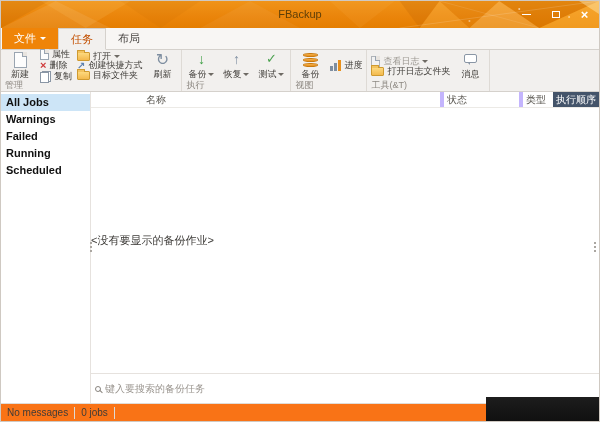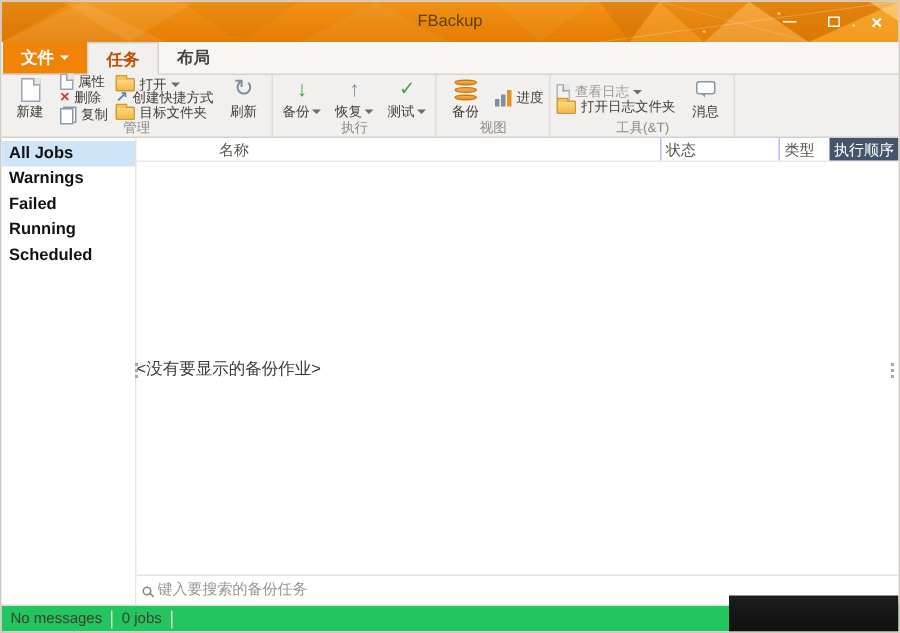--- a/index.html
+++ b/index.html
@@ -13,33 +13,33 @@
   .titlebar svg { position:absolute; inset:0; width:100%; height:100%; }
   .win-title { position:absolute; top:0; left:0; right:0; height:27px; line-height:27px; text-align:center; color:#5e3f08; font-size:11px; }
   .win-controls { position:absolute; top:0; right:0; height:27px; display:flex; }
   .ctrl { width:29px; height:27px; display:flex; align-items:center; justify-content:center; cursor:default; }
   .g-min { width:9px; height:1px; background:#fff; }
   .g-max { width:8px; height:7px; border:1px solid #fff; }
   .g-close { color:#fff; font-size:13px; line-height:1; font-weight:bold; }
 
   
   .tabrow { height:22px; background:#f8f6f4; display:flex; align-items:stretch; border-bottom:1px solid #d5d1cc; padding-left:1px; flex:0 0 auto; }
-  .tab { padding:0 12px; display:flex; align-items:center; gap:4px; font-size:11px; color:#464340;font-weight:bold; }
+  .tab { padding:0 12px; display:flex; align-items:center; gap:4px; font-size:11px; color:#464340; }
   .tab.file { background:#ef8408; color:#fff; }
   .tab.active { background:#f2f0ee; border:1px solid #d5d1cc; border-bottom-color:#f2f0ee; margin-bottom:-1px; color:#c24f00; }
 
   .caret { display:inline-block; width:0; height:0; border-left:3px solid transparent; border-right:3px solid transparent; border-top:3px solid #6e6a64; }
   .caret.white { border-top-color:#fff; }
 
   
   .ribbon { height:42px; background:#f2f0ee; border-bottom:1px solid #d5d1cc; display:flex; flex:0 0 auto; }
   .rgroup { display:flex; flex-direction:column; border-right:1px solid #dedad5; padding:1px 4px 0; }
   .rgroup.filler { border-right:none; flex:1; }
   .gcontent { height:29px; display:flex; gap:5px; align-items:flex-start; }
-  .glabel { height:12px; line-height:11px; text-align:center; font-size:9px; color:#8d8882; }
+  .glabel { height:12px; line-height:11px; font-size:9px; color:#8d8882; }
   .btn-large { min-width:30px; height:29px; display:flex; flex-direction:column; align-items:center; justify-content:space-between; padding:1px 1px; cursor:default; }
   .btn-large .lbl { font-size:9px; line-height:9px; display:flex; align-items:center; gap:2px; white-space:nowrap; }
   .btn-col { height:29px; display:flex; flex-direction:column; justify-content:center; padding:1px 0; }
   .btn-small { display:flex; align-items:center; gap:3px; font-size:9px; line-height:9px; white-space:nowrap; cursor:default; }
   .dim { color:#9c9892; }
 
   
   .gl { line-height:1; display:inline-block; }
   .ic-doc { position:relative; width:13px; height:16px; background:#fdfdfd; border:1px solid #9aa5b1; }
   .ic-doc::before { content:""; position:absolute; top:-1px; right:-1px; width:4px; height:4px; background:#e8e4df; border-left:1px solid #9aa5b1; border-bottom:1px solid #9aa5b1; }
@@ -67,35 +67,35 @@
   .ic-search::after { content:""; position:absolute; width:4px; height:1px; background:#8a857f; transform:rotate(45deg); right:-3px; bottom:-1px; }
 
   
   .main { flex:1; display:flex; position:relative; background:#fff; min-height:0; }
   .sidebar { width:90px; border-right:1px solid #e6e2de; padding-top:2px; flex:0 0 auto; }
   .side-item { height:17px; line-height:17px; padding-left:5px; font-weight:bold; font-size:11px; color:#111; cursor:default; }
   .side-item.selected { background:#cde5f7; }
 
   .listarea { flex:1; display:flex; flex-direction:column; min-width:0;gap:20px; }
   .lheader { height:16px; display:flex; align-items:stretch; border-bottom:1px solid #eceae6; font-size:10px; color:#5a5751; flex:0 0 auto; }
-  .lcol { display:flex; align-items:center; padding:0 3px; border-left:1px solid #c4b5fd; white-space:nowrap; overflow:hidden; }
+  .lcol { display:flex; align-items:center; padding:0 3px; border-left:4px solid #c4b5fd; white-space:nowrap; overflow:hidden; }
   .lcol.name { flex:1; border-left:none; padding-left:55px; }
   .lcol.status { width:42px; }
   .lcol.date { width:80px; }
   .lcol.type { width:34px;margin-left:37px; }
   .lcol.order { width:46px; background:#44546a; color:#fff; justify-content:center; border-left:none; }
   .lbody { flex:1; display:flex; align-items:center; justify-content:flex-start; background:#fff; }
   .empty-msg { color:#3c3a37; font-size:11px; }
 
-  .searchrow { height:20px; border-top:1px solid #e6e2de; display:flex; align-items:center; gap:4px; padding:0 4px; flex:0 0 auto; background:#fff; }
+  .searchrow { height:30px; border-top:1px solid #e6e2de; display:flex; align-items:center; gap:4px; padding:0 4px; flex:0 0 auto; background:#fff; }
   .searchrow input { flex:1; border:none; outline:none; background:transparent; font-family:inherit; font-size:10px; color:#444; height:14px; }
   .searchrow input::placeholder { color:#9a958f; }
 
   
-  .statusbar { height:18px; background:#22c55e; border-top:1px solid #e0dcd7; display:flex; align-items:center; font-size:10px; color:#3f3c38; flex:0 0 auto; }
+  .statusbar { height:18px; background:#f97316; border-top:1px solid #e0dcd7; display:flex; align-items:center; font-size:10px; color:#3f3c38; flex:0 0 auto; }
   .statusbar .cell { padding:0 6px; border-right:1px solid #dedad5; height:12px; line-height:12px; }
 
   .dark-overlay { position:absolute; right:0; bottom:0; width:113px; height:24px; background:linear-gradient(#1d1d1d,#101010); z-index:6; }
 
   .handle { position:absolute; width:2px; height:2px; background:#aaa6a1; box-shadow:0 4px 0 #aaa6a1, 0 8px 0 #aaa6a1; z-index:3; }
   .handle.left { left:89px; top:150px; }
   .handle.right { right:3px; top:150px; }
 </style>
 </head>
 <body>

